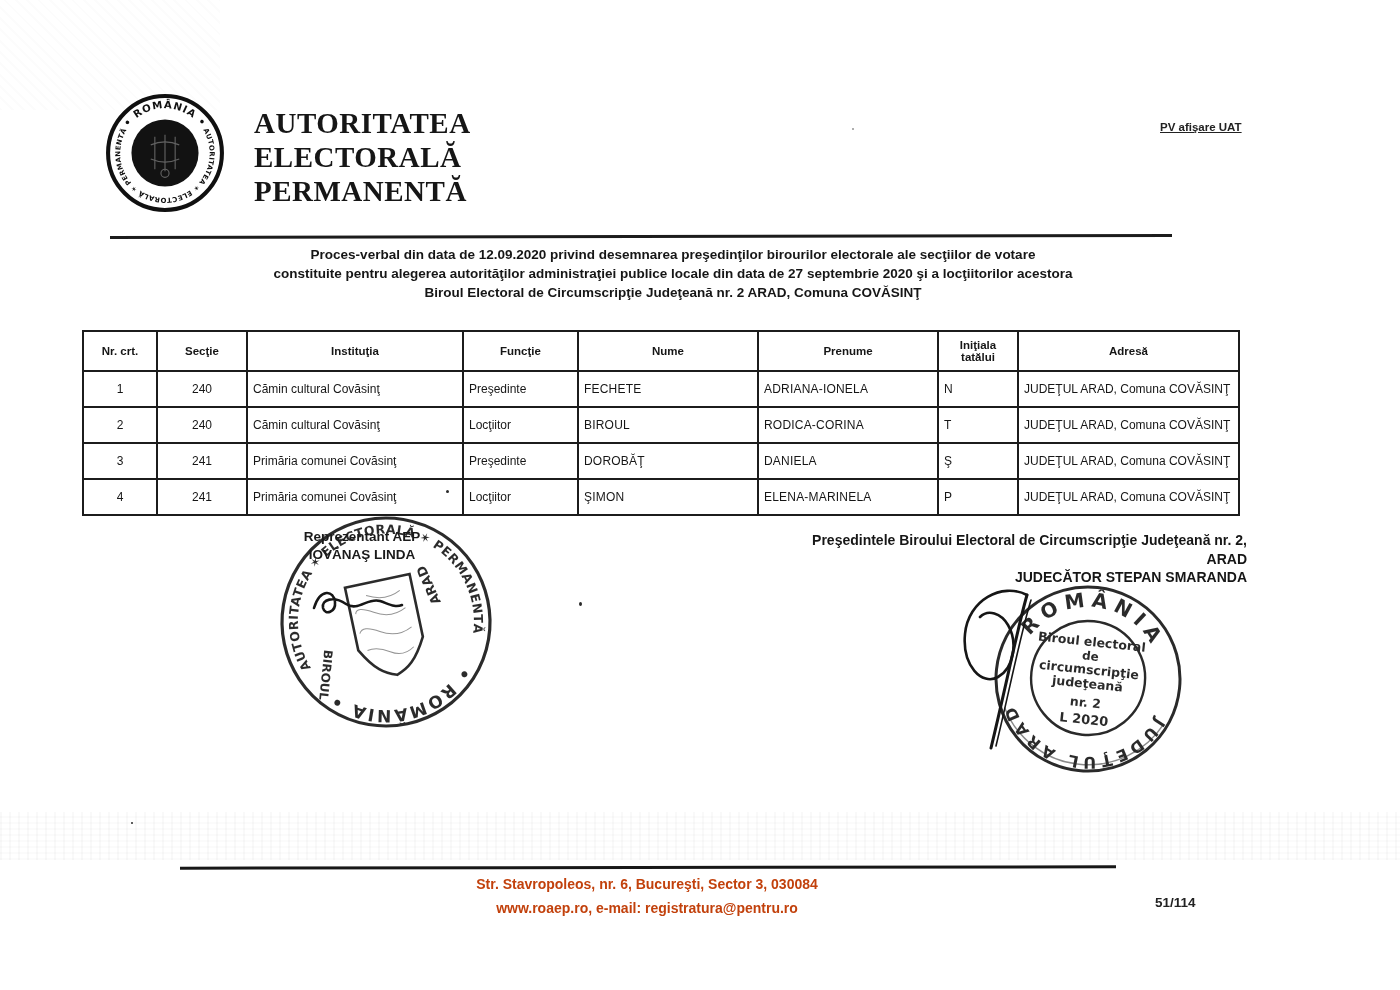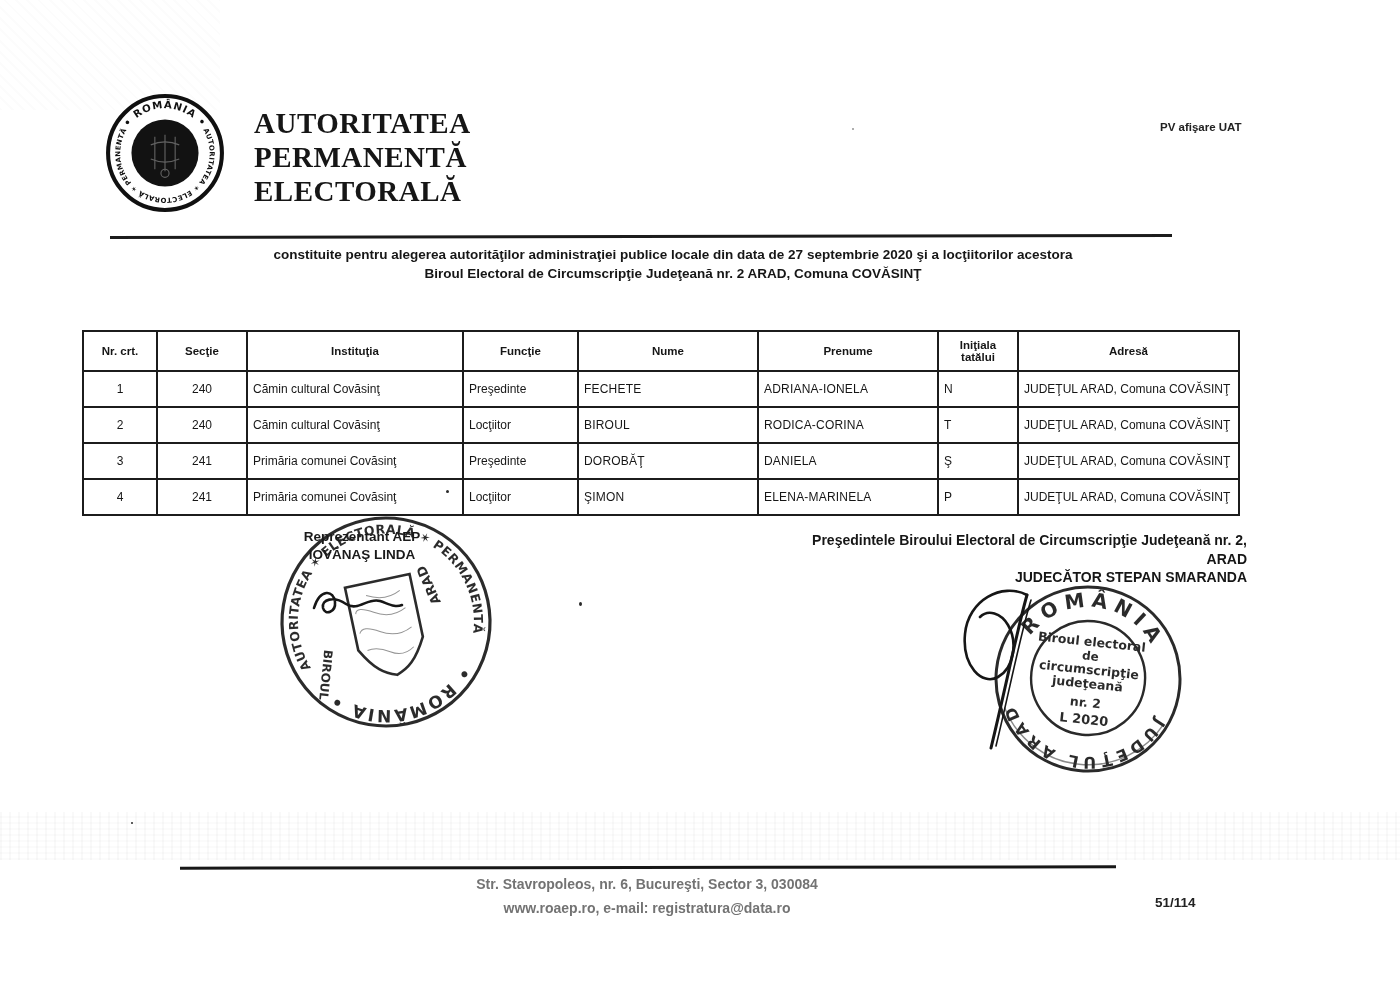--- a/index.html
+++ b/index.html
@@ -9,21 +9,21 @@
     font-family:"Liberation Sans", sans-serif; color:#1b1b1b;
   }
   .abs { position:absolute; }
 
   
   .wordmark {
     left:254px; top:106px; font-family:"Liberation Serif", serif;
     font-weight:700; font-size:29px; line-height:34px; letter-spacing:0.5px;
     color:#161616;
   }
-  .pv-label { left:1160px; top:121px; font-size:11.5px; font-weight:700; color:#222; }
+  .pv-label { left:1160px; top:121px; font-size:11.5px; font-weight:700; color:#222;text-decoration:underline; }
   .header-rule { left:110px; top:235px; width:1062px; height:3px; background:#1c1c1c; transform:rotate(-0.12deg); }
 
   .doc-title {
     left:170px; top:245px; width:1006px; text-align:center;
     font-size:13.5px; font-weight:700; line-height:19px; color:#161616;
   }
 
   
   table.roster {
     position:absolute; left:82px; top:330px; width:1156px;
@@ -47,21 +47,21 @@
   .sig-right {
     left:747px; top:531px; width:500px; text-align:right;
     font-size:14px; font-weight:600; line-height:18.5px; color:#161616;
   }
   .sig-right .l3 { font-weight:700; }
 
   
   .footer-rule { left:180px; top:866px; width:936px; height:3px; background:#181818; transform:rotate(-0.08deg); }
   .footer-block {
     left:340px; top:872px; width:614px; text-align:center;
-    font-size:14px; font-weight:700; line-height:24px; color:#737373;
+    font-size:14px; font-weight:700; line-height:24px; color:#c2410c;
   }
   .page-num { left:1155px; top:895px; font-size:13.5px; font-weight:600; color:#222; }
 
   
   .speck { background:#2a2a2a; border-radius:50%; }
   .noise-band {
     left:0; top:812px; width:1400px; height:48px; opacity:0.5;
     background:
       repeating-linear-gradient(90deg, rgba(0,0,0,0.05) 0 2px, transparent 2px 9px),
       repeating-linear-gradient(0deg, rgba(0,0,0,0.03) 0 2px, transparent 2px 6px);
@@ -95,29 +95,30 @@
     <circle cx="60" cy="60" r="33" fill="#121212"></circle>
     <g stroke="#d8d8d8" stroke-width="1.1" fill="none" opacity="0.4">
       <path d="M 50 44 L 50 76 M 60 42 L 60 78 M 70 44 L 70 76"></path>
       <path d="M 46 52 Q 60 46 74 52 M 46 66 Q 60 72 74 66"></path>
       <circle cx="60" cy="80" r="4"></circle>
     </g>
   </svg>
 
   <div class="abs wordmark">
     <div>AUTORITATEA</div>
+    <div>ELECTORALĂ</div>
     <div>PERMANENTĂ</div>
-    <div>ELECTORALĂ</div>
   </div>
 
   <div class="abs pv-label">PV afişare UAT</div>
 
   <div class="abs header-rule"></div>
 
   <div class="abs doc-title">
+    <div>Proces-verbal din data de 12.09.2020 privind desemnarea preşedinţilor birourilor electorale ale secţiilor de votare</div>
     <div>constituite pentru alegerea autorităţilor administraţiei publice locale din data de 27 septembrie 2020 şi a locţiitorilor acestora</div>
     <div>Biroul Electoral de Circumscripţie Judeţeană nr. 2 ARAD, Comuna COVĂSINŢ</div>
   </div>
 
   <table class="roster">
     <colgroup>
       <col style="width:74px">
         <col style="width:90px">
         <col style="width:216px">
         <col style="width:115px">
@@ -246,21 +247,21 @@
     <g fill="none" stroke="#161616" stroke-linecap="round">
       <path d="M 97 21 C 72 8 38 26 35 60 C 32 92 52 112 68 103 C 84 94 88 68 78 51 C 71 39 58 35 50 43" stroke-width="2.6"></path>
       <path d="M 97 21 C 88 52 76 112 61 174" stroke-width="3"></path>
       <path d="M 101 26 C 91 58 80 114 66 172" stroke-width="1.6"></path>
     </g>
   </svg>
 
   <div class="abs footer-rule"></div>
   <div class="abs footer-block">
     <div>Str. Stavropoleos, nr. 6, Bucureşti, Sector 3, 030084</div>
-    <div>www.roaep.ro, e-mail: registratura@data.ro</div>
+    <div>www.roaep.ro, e-mail: registratura@pentru.ro</div>
   </div>
   <div class="abs page-num">51/114</div>
 
   <div class="abs speck" style="left:446px; top:490px; width:3px; height:3px;"></div>
   <div class="abs speck" style="left:579px; top:602px; width:3px; height:4px;"></div>
   <div class="abs speck" style="left:131px; top:822px; width:2px; height:2px;"></div>
   <div class="abs speck" style="left:852px; top:128px; width:2px; height:2px; opacity:.5;"></div>
 
 </div>
 

